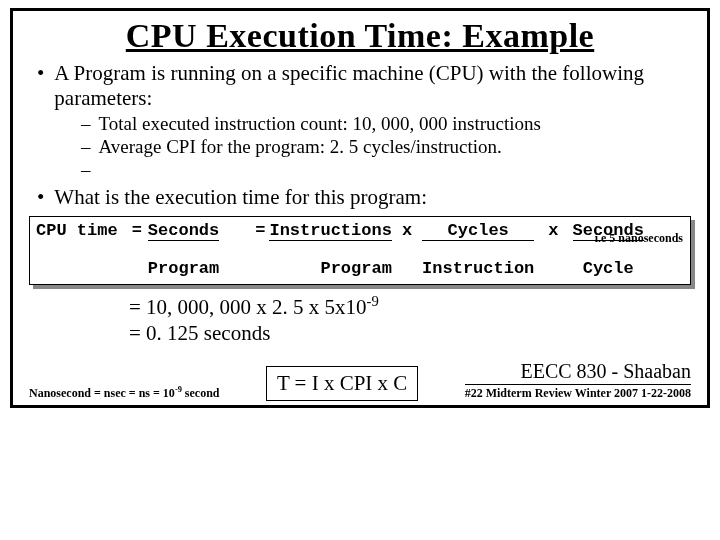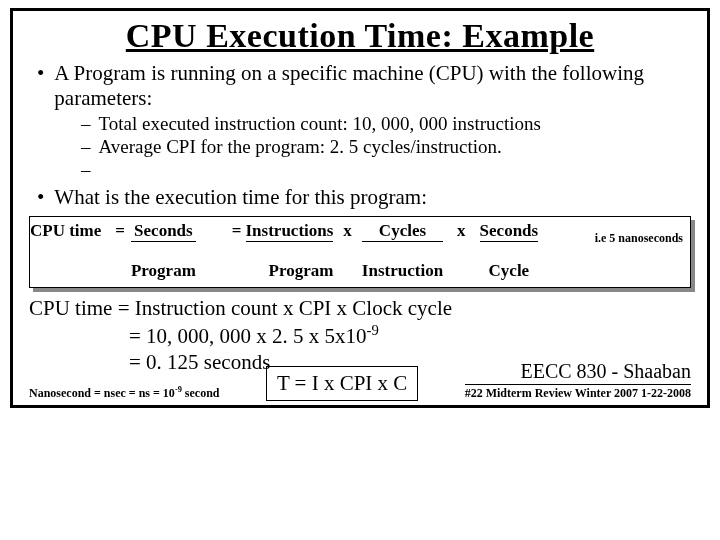--- a/index.html
+++ b/index.html
@@ -16,21 +16,21 @@
   }
   .bullet1 { font-size: 21px; margin-left: 8px; display: flex; margin-bottom: 2px; }
   .bullet1 .dot { margin-right: 10px; }
   .sublist { margin-left: 52px; margin-top: 2px; }
   .bullet2 { font-size: 19px; display: flex; margin-bottom: 1px; }
   .bullet2 .dash { margin-right: 8px; }
   .note-ie { position: absolute; right: 24px; top: 220px; font-size: 12px; font-weight: bold; }
   .boxwrap { margin: 6px 0 6px 0; }
   .shadowbox {
     border: 1.5px solid #000; box-shadow: 4px 4px 0 #888;
-    padding: 4px 8px 6px 0; font-family: Liberation Serif, serif;
+    padding: 4px 8px 6px 6px; font-family: Liberation Mono, monospace;
     font-size: 17px; font-weight: bold;
   }
   .fracline { display:inline-block; border-top:1.5px solid #000; width:100%; height:0; vertical-align:top;}
   .calc { font-size: 21px; margin-top: 8px; }
   .calc-row { display:flex; align-items:baseline; margin-bottom:1px;}
   .footerbar { position:absolute; bottom:4px; left:16px; right:16px; display:flex; align-items:flex-end; justify-content:space-between; }
   .nanonote { font-size:12px; font-weight:bold; }
   .tformula { font-size:21px; border:1.5px solid #000; padding:4px 10px; font-weight:normal; }
   .coursebox { text-align:right; }
   .course { font-size:20px; font-family:"Times New Roman"; border-bottom:1.5px solid #000; padding-bottom:1px;}
@@ -98,23 +98,20 @@
           <div class="fracline"></div>
           <div>Cycle</div>
         </td>
       </tr>
           </tbody>
         </table>
     </div>
   </div>
 
   <div class="calc">
-    <div class="calc-row">
-      <span>CPU time =  Instruction count  x  CPI  x  Clock cycle</span>
-    </div>
     <div class="calc-row" style="padding-left:100px;">
       <span><span>=     10, 000, 000            x   2. 5  x    5x10</span><sup>-9</sup></span>
     </div>
     <div class="calc-row" style="padding-left:100px;">
       <span>=     0. 125  seconds</span>
     </div>
   </div>
 
   <div class="footerbar">
     <div class="nanonote">

